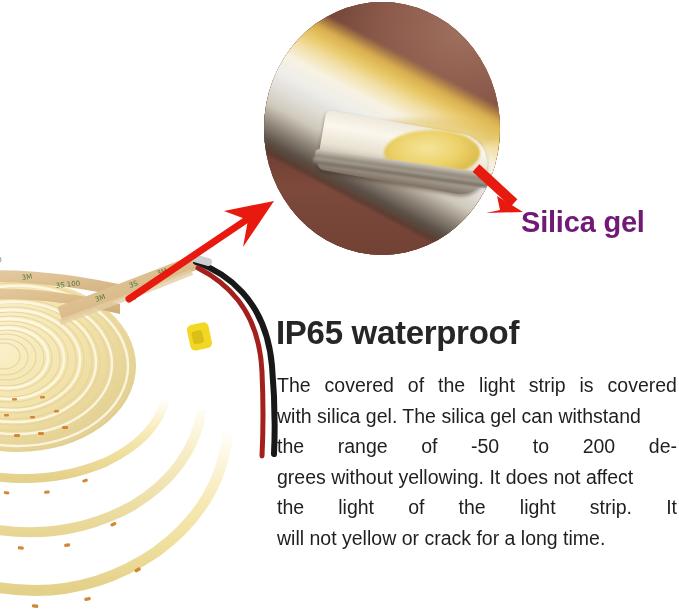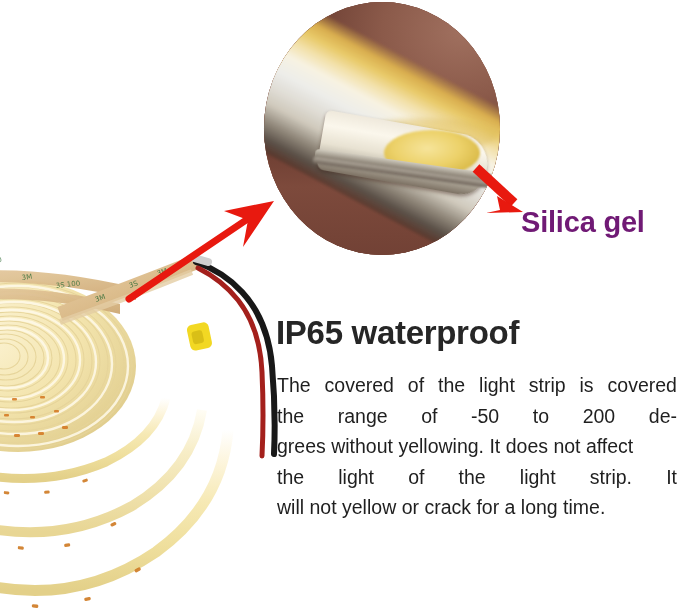--- a/index.html
+++ b/index.html
@@ -275,20 +275,21 @@
     <span class="ln j">
       <span>The</span>
       <span>covered</span>
       <span>of</span>
       <span>the</span>
       <span>light</span>
       <span>strip</span>
       <span>is</span>
       <span>covered</span>
     </span>
+    <span class="ln">with silica gel. The silica gel can withstand</span>
     <span class="ln j">
       <span>the</span>
       <span>range</span>
       <span>of</span>
       <span>-50</span>
       <span>to</span>
       <span>200</span>
       <span>de-</span>
     </span>
     <span class="ln">grees without yellowing. It does not affect</span>

